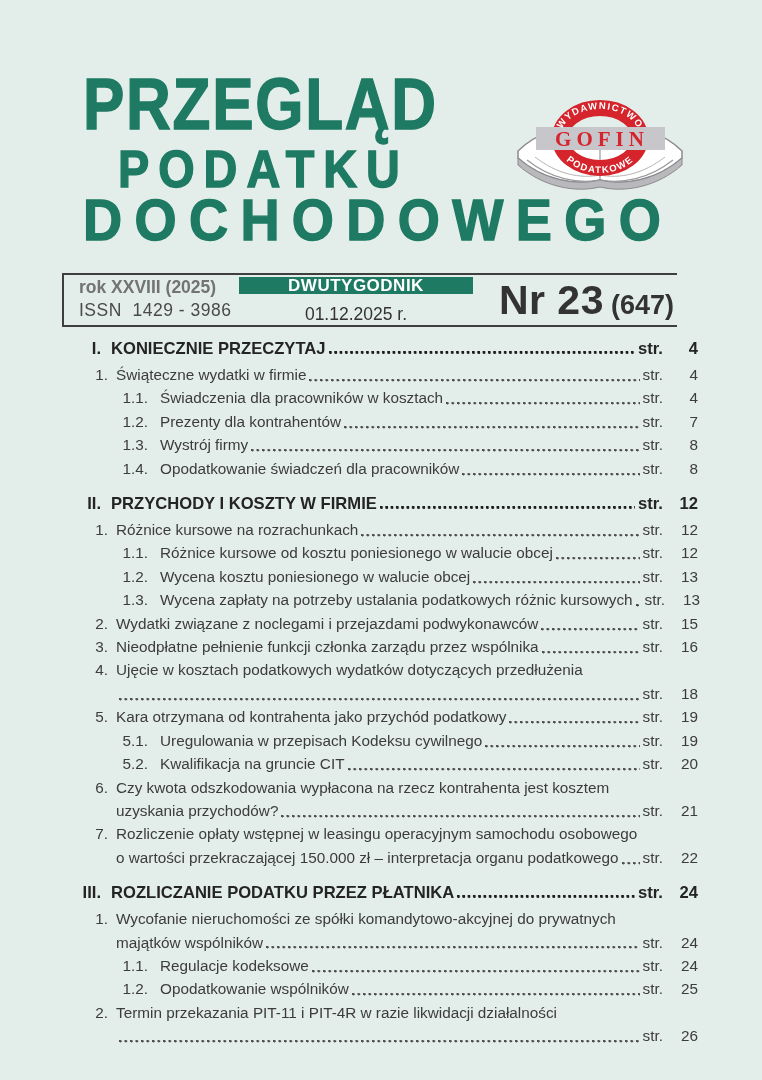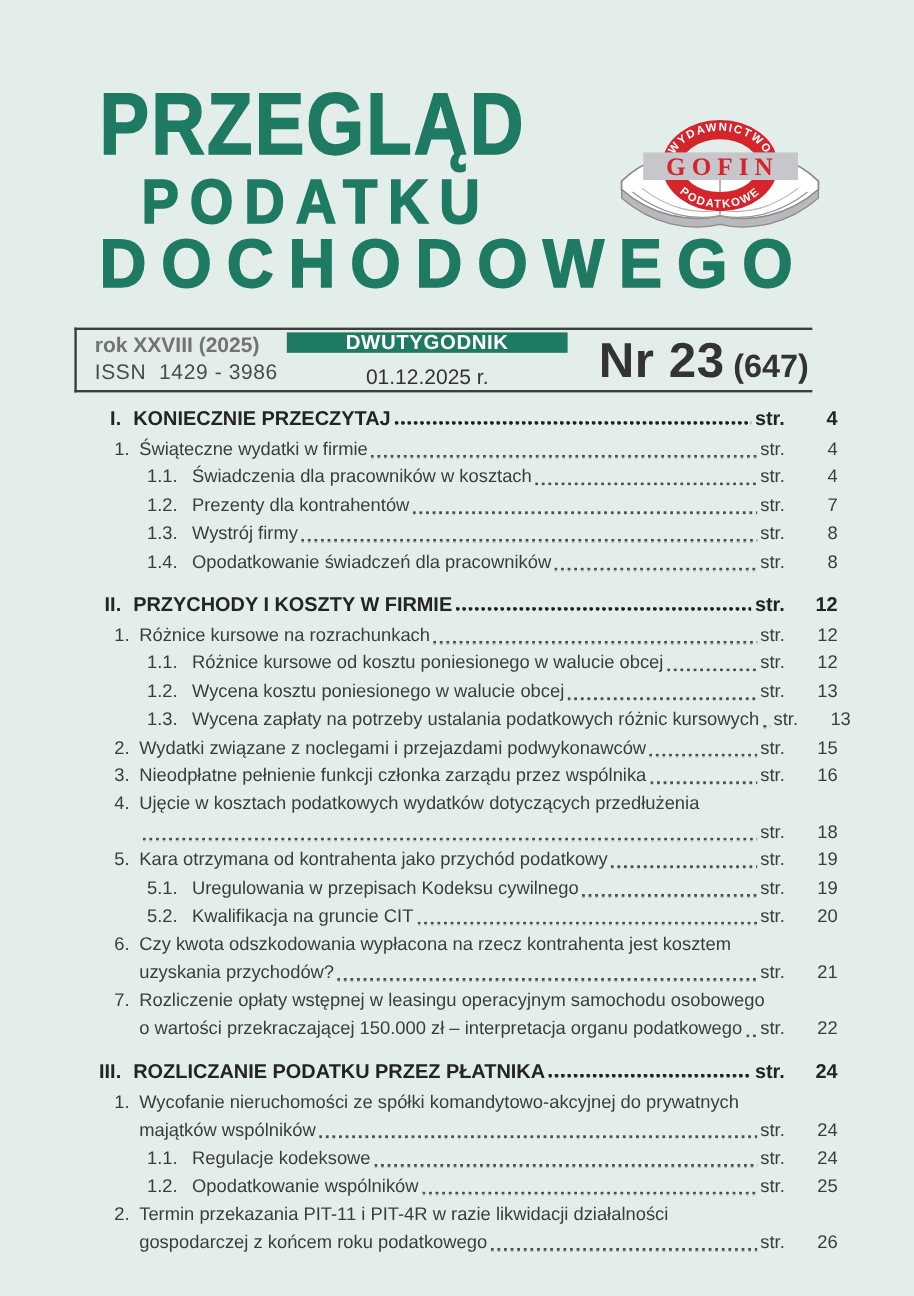--- a/index.html
+++ b/index.html
@@ -57,21 +57,21 @@
   .inum { flex:none; text-align:right; }
   .lvl1 .inum { width:38px; margin-right:8px; }
   .lvl2 .inum { width:78px; margin-right:12px; }
   .itext { flex:none; white-space:nowrap; }
   .dots { flex:1 1 auto; min-width:6px; height:15px; margin:0 3px;
     background-image:radial-gradient(circle at 1.2px 1.2px,#4e4e4e 1.15px,transparent 1.5px);
     background-size:5.5px 3px; background-repeat:repeat-x;
     background-position:left calc(100% - 4.5px); }
   .dots.bold { background-image:radial-gradient(circle at 1.4px 1.4px,#1e1e1e 1.45px,transparent 1.75px);
     background-size:5.3px 3.2px; }
-  .str { flex:none; margin-right:10px; }
+  .str { flex:none; margin-right:1px; }
   .pg  { flex:none; width:34px; text-align:right; }
 </style>
 </head>
 <body>
 
 <div class="page" style="--background: #E3EDE9; --brand-green: #1E7A63; --logo-red: #D5242C; --ink: #3C3C3C; --rule: #3F3F3F; --band-gray: #C7C7CB;">
 
   <div class="mast-line mast1">PRZEGLĄD</div>
   <div class="mast-line mast2">PODATKU</div>
   <div class="mast-line mast3">DOCHODOWEGO</div>
@@ -284,20 +284,19 @@
         <span class="dots"></span>
         <span class="str">str.</span>
         <span class="pg">25</span>
       </div>
       <div class="toc-row lvl1">
         <span class="inum">2.</span>
         <span class="itext">Termin przekazania PIT-11 i PIT-4R w razie likwidacji działalności</span>
       </div>
       <div class="toc-row lvl1">
         <span class="inum"></span>
-        <span class="itext">gospodarczej z końcem roku podatkowego</span>
         <span class="dots"></span>
         <span class="str">str.</span>
         <span class="pg">26</span>
       </div>
     </div>
 
 </div>
 
 </body></html>

